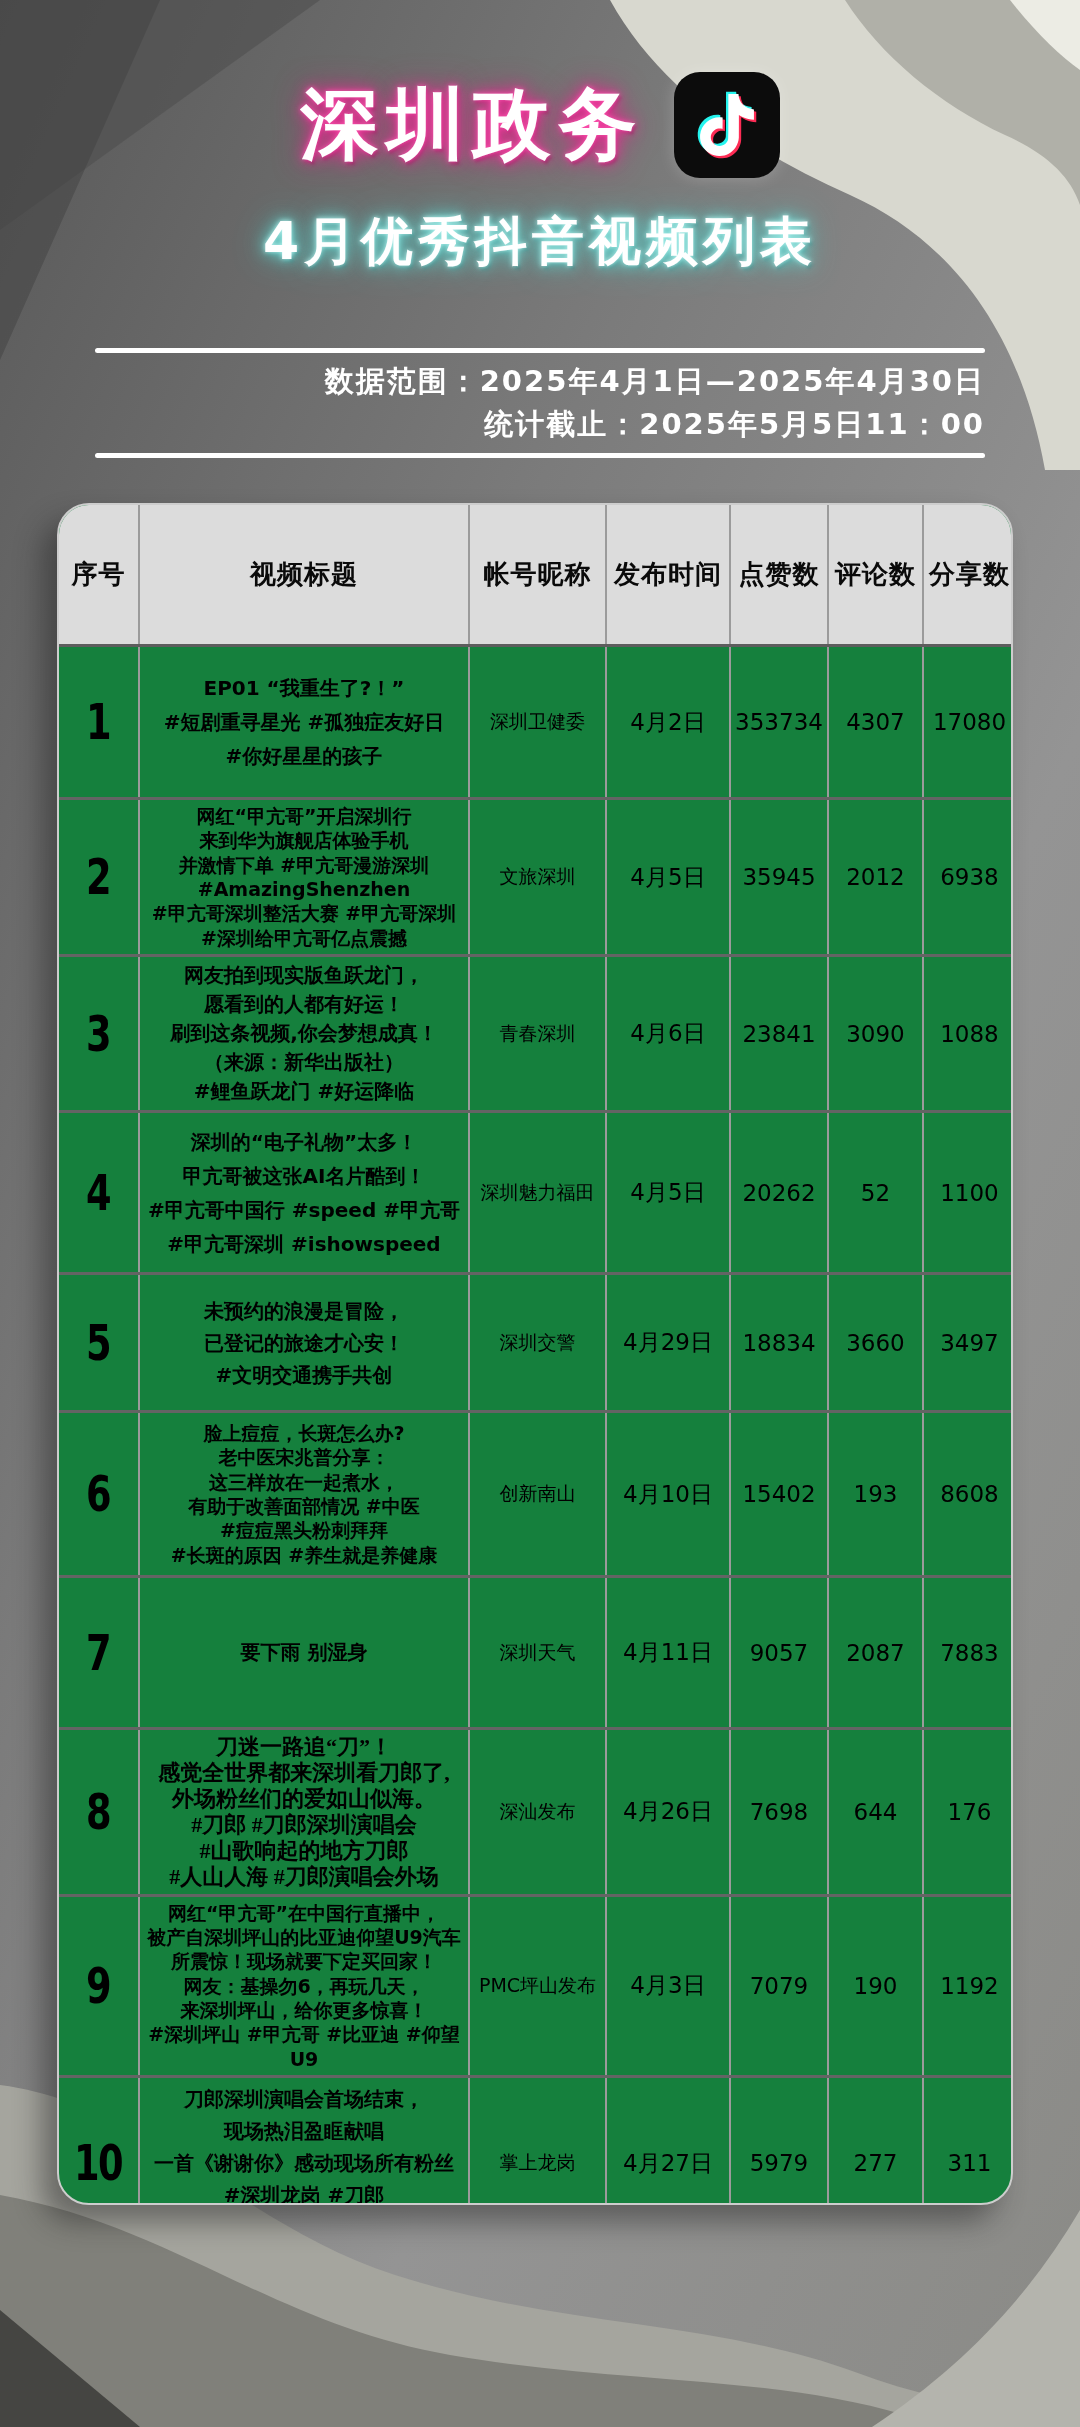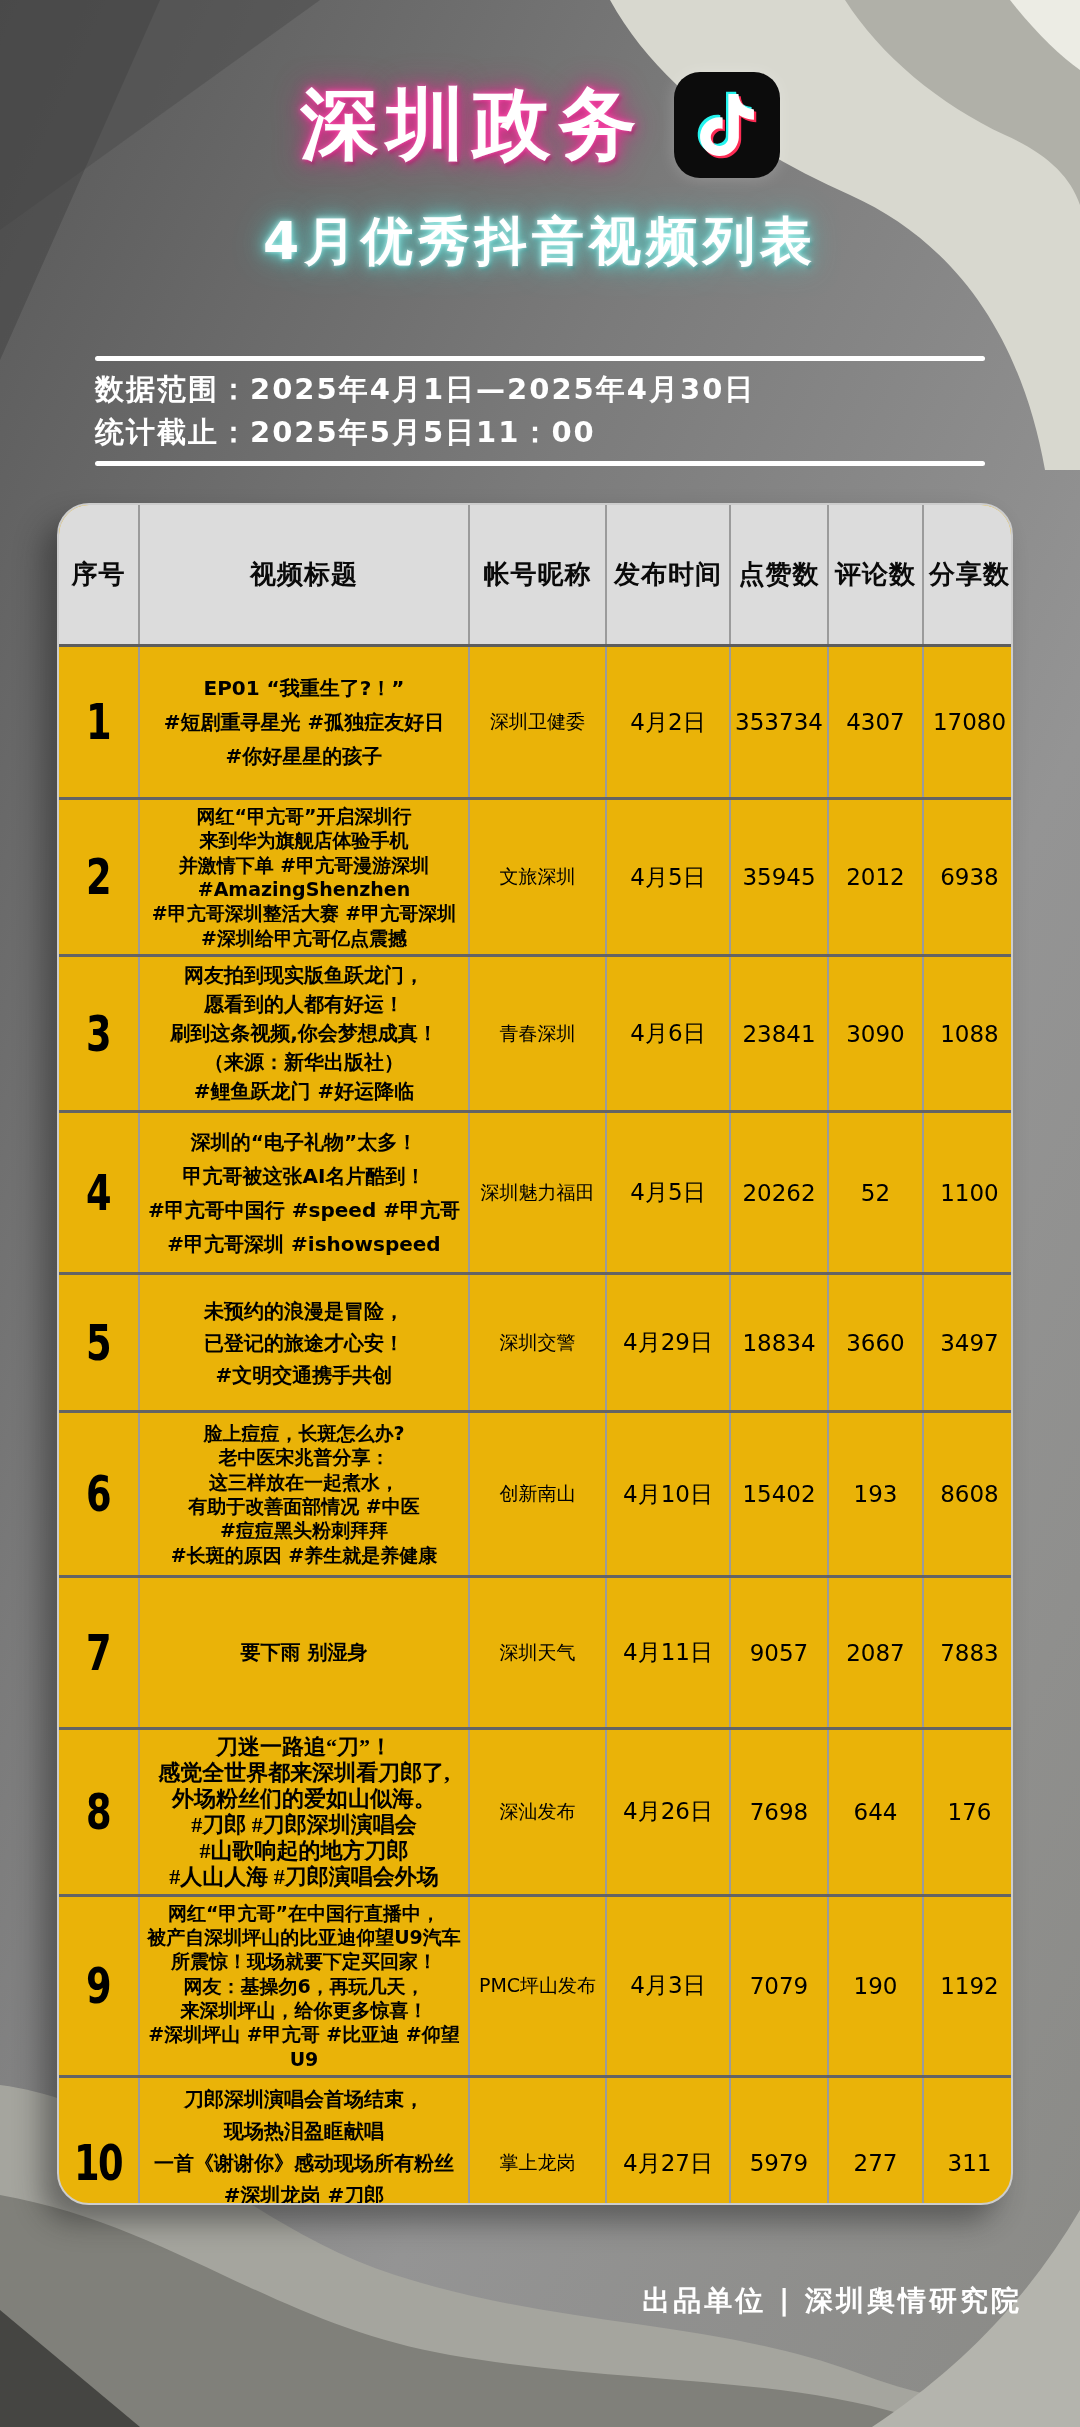--- a/index.html
+++ b/index.html
@@ -23,30 +23,30 @@
     display:flex; align-items:center; justify-content:center;
     box-shadow:0 0 16px rgba(255,255,255,.22);
   }
   .title2 {
     position:absolute; top:212px; left:0; width:100%; text-align:center;
     color:#fff; font-size:52px; font-weight:900; letter-spacing:5px; line-height:1.15;
     text-shadow:0 0 5px #b9f4f0, 0 0 14px #6ee0da, 0 0 30px #45c8c2, 2px 3px 3px rgba(0,80,80,.45);
   }
 
   
-  .info-band { position:absolute; top:356px; left:95px; width:890px; text-align:left; }
+  .info-band { position:absolute; top:348px; left:95px; width:890px; text-align:right; }
   .info-rule { height:5px; background:#fff; border-radius:3px; }
   .info-rule.top { margin-bottom:7px; }
   .info-rule.bottom { margin-top:7px; }
   .info-line { color:#fff; font-size:29px; font-weight:700; letter-spacing:2px; line-height:43px; }
 
   
   .card {
     position:absolute; left:57px; top:503px; width:956px; height:1702px;
-    background:#eab308; border:2px solid #cdcdcd; border-radius:32px; overflow:hidden;
+    background:#15803d; border:2px solid #cdcdcd; border-radius:32px; overflow:hidden;
     box-sizing:border-box;
     box-shadow:-15px 17px 28px rgba(32,32,32,.45);
   }
   table.vtable { width:100%; height:100%; border-collapse:collapse; table-layout:fixed; }
   .vtable th, .vtable td {
     border-left:2px solid #9b9b9b; text-align:center; vertical-align:middle;
     padding:4px 3px; overflow:hidden; color:#000;
   }
   .vtable th:first-child, .vtable td:first-child { border-left:none; }
   .vtable thead th {
@@ -233,15 +233,14 @@
           <td class="account-cell">掌上龙岗</td>
           <td class="date-cell">4月27日</td>
           <td class="metric-cell">5979</td>
           <td class="metric-cell">277</td>
           <td class="metric-cell">311</td>
         </tr>
       </tbody>
     </table>
   </div>
 
-  <div class="footer-credit">出品单位 | 深圳舆情研究院</div>
 
 </div>
 
 </body></html>

